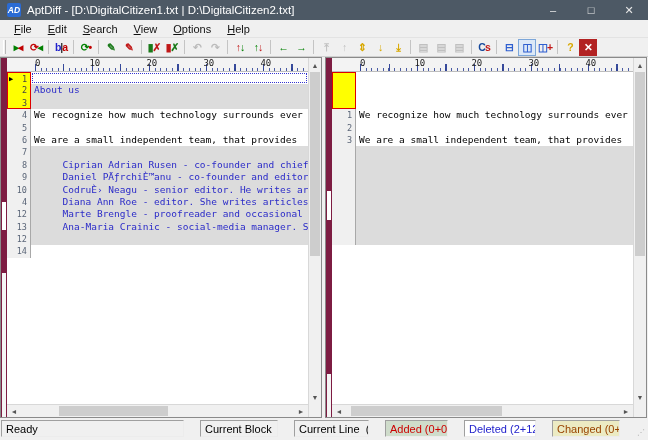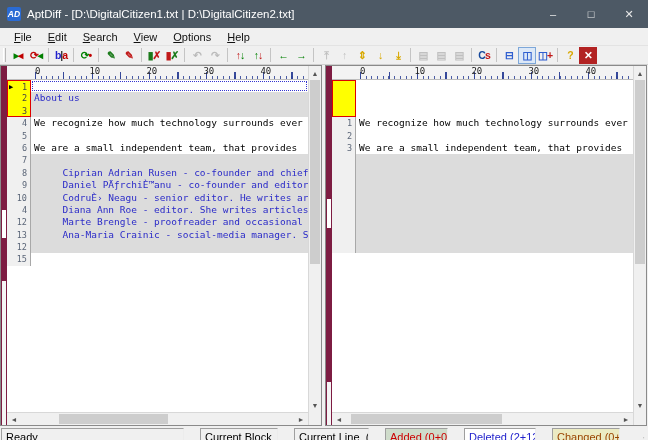--- a/index.html
+++ b/index.html
@@ -1,19 +1,19 @@
 <!DOCTYPE html>
 <html><head>
 <meta charset="utf-8">
 <style>
   * { margin:0; padding:0; box-sizing:border-box; }
   html,body { width:648px; height:440px; overflow:hidden; font-family:"Liberation Sans", sans-serif; background:#f0f0f0; }
 
   
-  .titlebar { height:28px; background:#4d5965; color:#fff; display:flex; align-items:center; font-size:11.5px; }
+  .titlebar { height:20px; background:#4d5965; color:#fff; display:flex; align-items:center; font-size:11.5px; }
   .app-logo { width:14px; height:14px; margin:0 6px 0 7px; background:#2a6bd4; color:#fff; font-size:8.5px; font-weight:bold; font-style:italic; display:flex; align-items:center; justify-content:center; border-radius:2px; }
   .title-text { flex:1; white-space:nowrap; overflow:hidden; }
   .win-btn { width:38px; height:22px; display:flex; align-items:center; justify-content:center; font-size:11px; color:#e8e8e8; }
 
   
   .menubar { height:18px; background:#f0f0f0; display:flex; align-items:center; font-size:11px; color:#111; border-bottom:1px solid #e3e3e3;padding-left:6px; }
   .menu-item { padding:2px 8px; }
   .menu-item u { text-decoration:underline; }
 
   
@@ -284,21 +284,21 @@
             </div>
             <div class="row deleted">
               <span class="gut">13</span>
               <span class="txt">     Ana-Maria Crainic - social-media manager. S</span>
             </div>
             <div class="row deleted">
               <span class="gut">12</span>
               <span class="txt"></span>
             </div>
             <div class="row normal">
-              <span class="gut">15</span>
+              <span class="gut">14</span>
               <span class="txt"></span>
             </div>
           </div>
         <div class="hscroll">
           <span class="hs-btn">◄</span>
           <span class="h-track">
               <span class="h-thumb l"></span>
             </span>
           <span class="hs-btn">►</span>
         </div>

